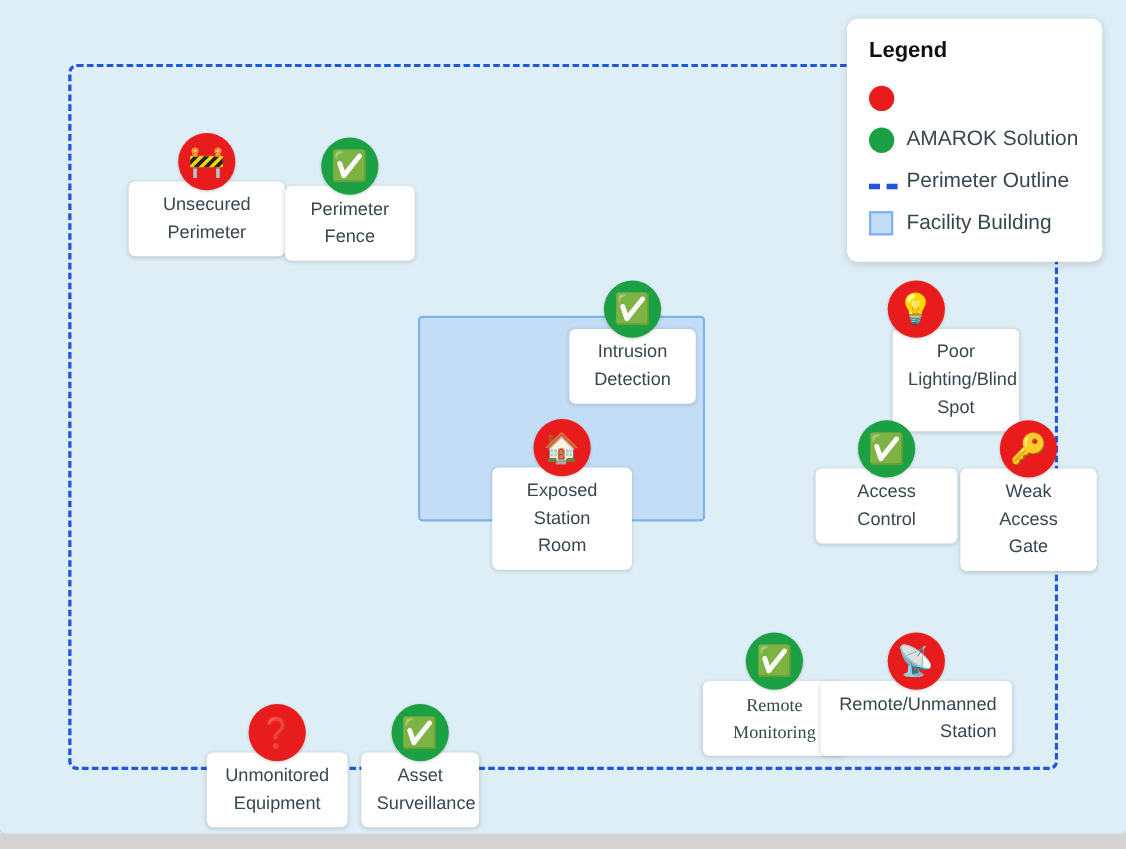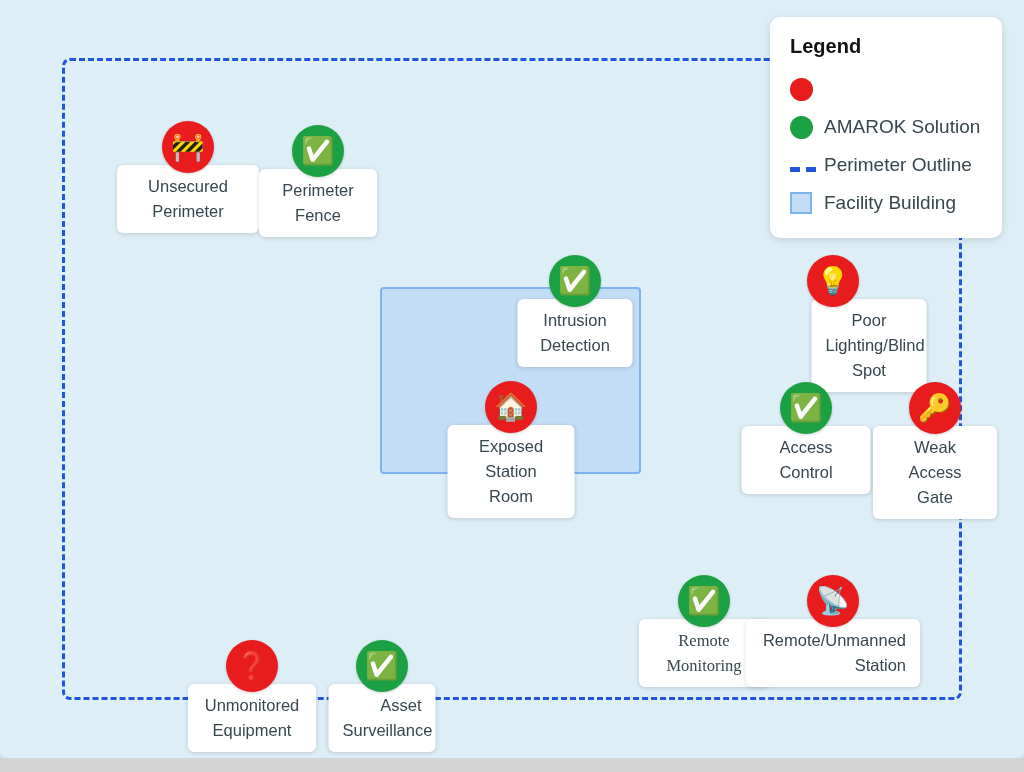--- a/index.html
+++ b/index.html
@@ -217,21 +217,21 @@
         <div class="node-label" style="width: 174px; left: 0px; text-align: right;">Remote/Unmanned
 Station</div>
       </div>
       <div class="node" style="left: 252px; top: 666px;">
         <div class="marker vuln" style="background: rgb(232, 28, 28);">❓</div>
         <div class="node-label" style="width: 128px; left: 0px;">Unmonitored
 Equipment</div>
       </div>
       <div class="node" style="left: 382px; top: 666px;">
         <div class="marker sol" style="background: rgb(27, 161, 67);">✅</div>
-        <div class="node-label" style="width: 107px; left: 0px; text-align: right;">Asset
+        <div class="node-label" style="width: 107px; left: 0px;">Asset
 Surveillance</div>
       </div>
     </div>
 
   <div id="legend">
     <div id="legend-title">Legend</div>
     <div id="legend-rows">
         <div class="legend-row">
           <div class="legend-swatch">
             <div class="sw-circle" style="background: rgb(232, 28, 28);"></div>

